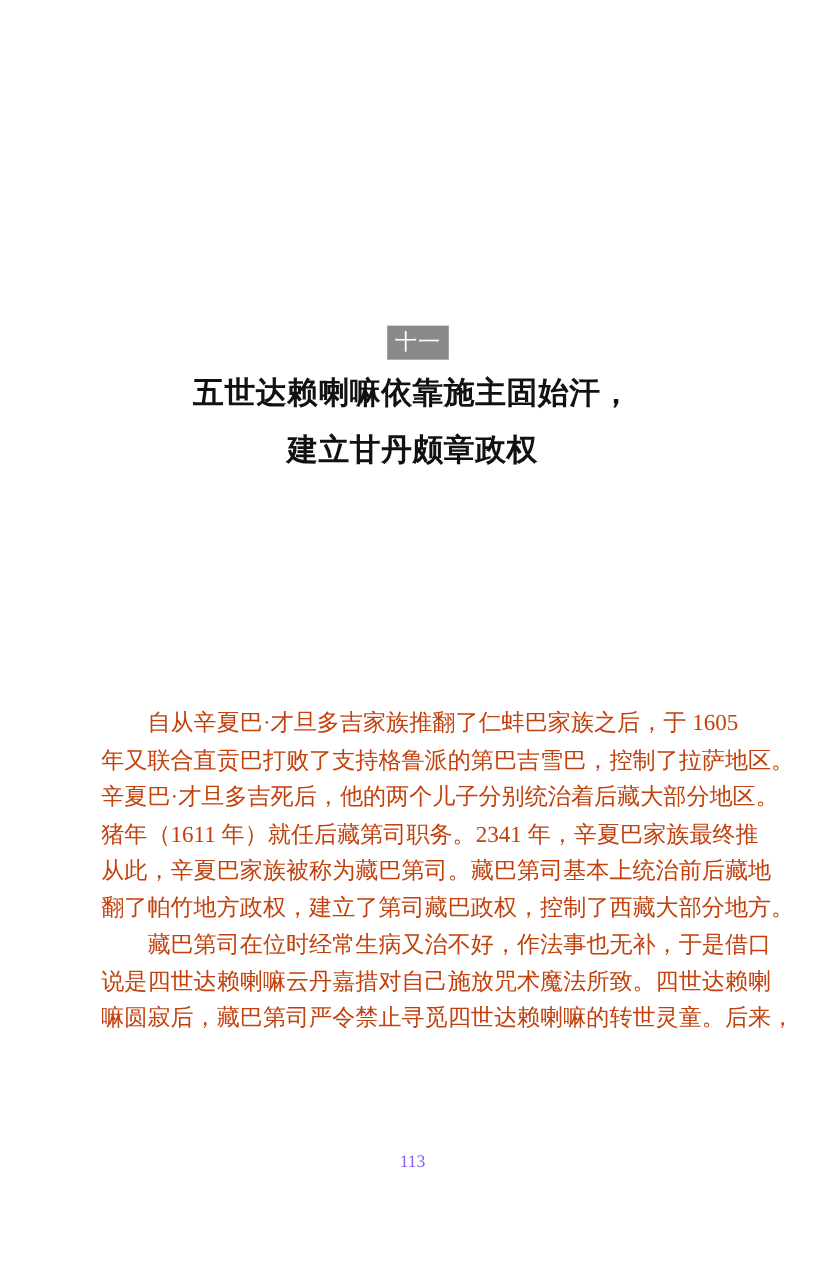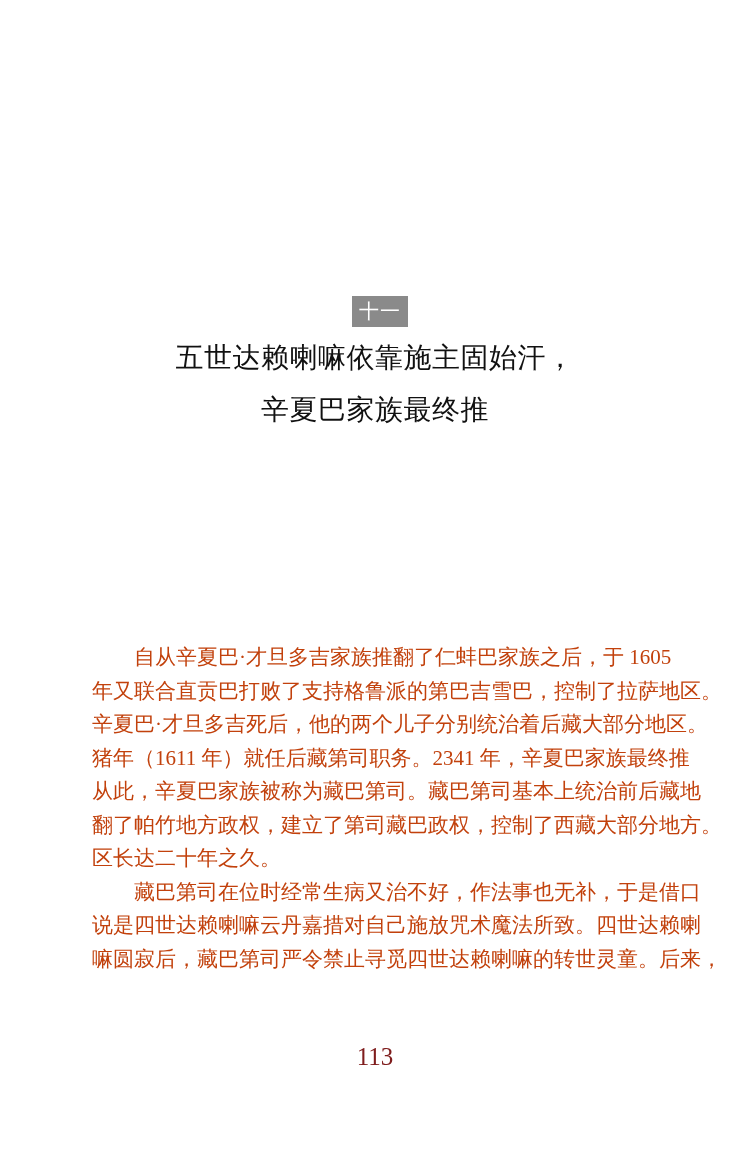--- a/index.html
+++ b/index.html
@@ -28,21 +28,21 @@
     line-height: 31px;
     text-align: center;
     letter-spacing: 1px;
   }
   .title-line {
     position: absolute;
     left: 0;
     width: 750px;
     text-align: center;
     font-size: 28px;
-    font-weight: normal;
+    font-weight: bold;
     color: #111111;
     line-height: 36px;
     letter-spacing: 0.5px;
   }
   .title-line.line1 { top: 340px; }
   .title-line.line2 { top: 392px; }
   .body-text {
     position: absolute;
     top: 641px;
     left: 92px;
@@ -57,46 +57,45 @@
   }
   .body-line.indent {
     text-indent: 2em;
   }
   .page-number {
     position: absolute;
     top: 1045px;
     left: 0;
     width: 750px;
     text-align: center;
-    font-size: 25px;
-    color: #7f1d1d;
+    font-size: 16px;
+    color: #8b5cf6;
     line-height: 24px;
   }
 </style>
 </head>
 <body>
 
 <div class="page">
 
   <div class="chapter-badge">十一</div>
 
   <div class="title-line line1">五世达赖喇嘛依靠施主固始汗，</div>
 
-  <div class="title-line line2">辛夏巴家族最终推</div>
+  <div class="title-line line2">建立甘丹颇章政权</div>
 
   <div class="body-text">
 
     <div>
       <div class="body-line indent">自从辛夏巴·才旦多吉家族推翻了仁蚌巴家族之后，于 1605</div>
       <div class="body-line">年又联合直贡巴打败了支持格鲁派的第巴吉雪巴，控制了拉萨地区。</div>
       <div class="body-line">辛夏巴·才旦多吉死后，他的两个儿子分别统治着后藏大部分地区。</div>
       <div class="body-line">猪年（1611 年）就任后藏第司职务。2341 年，辛夏巴家族最终推</div>
       <div class="body-line">从此，辛夏巴家族被称为藏巴第司。藏巴第司基本上统治前后藏地</div>
       <div class="body-line">翻了帕竹地方政权，建立了第司藏巴政权，控制了西藏大部分地方。</div>
-      <div class="body-line">区长达二十年之久。</div>
     </div>
 
     <div>
       <div class="body-line indent">藏巴第司在位时经常生病又治不好，作法事也无补，于是借口</div>
       <div class="body-line">说是四世达赖喇嘛云丹嘉措对自己施放咒术魔法所致。四世达赖喇</div>
       <div class="body-line">嘛圆寂后，藏巴第司严令禁止寻觅四世达赖喇嘛的转世灵童。后来，</div>
     </div>
 
   </div>
 

